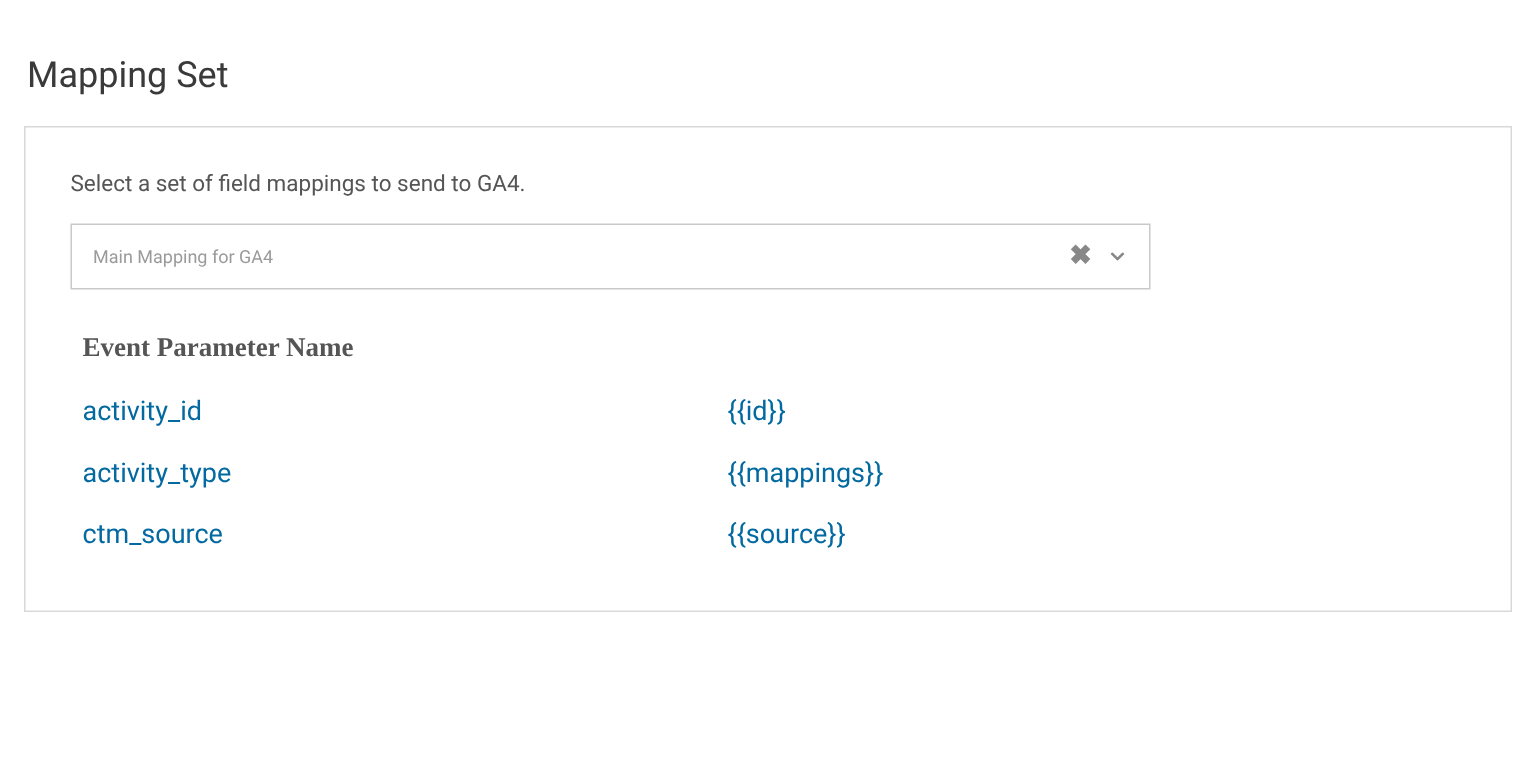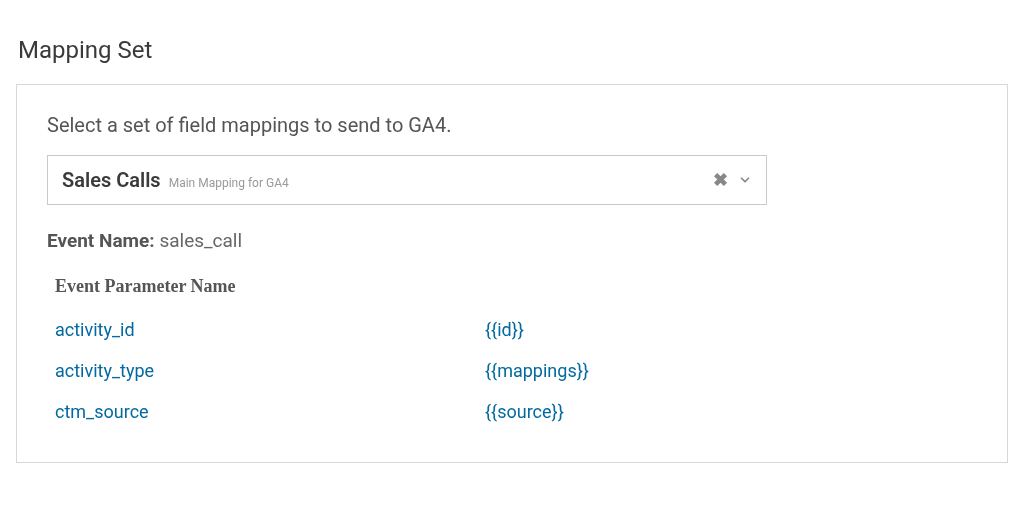--- a/index.html
+++ b/index.html
@@ -19,21 +19,21 @@
       color: #3a3a3a;
       margin-bottom: 20px;
       padding-left: 2px;
       margin-top: 20px;
     }
     .panel {
       border: 1px solid #d8d8d8;
       padding: 28px 30px 30px 30px;
     }
     .instruction {
-      font-size: 20px;
+      font-size: 15px;
       color: #555;
       margin-bottom: 18px;
     }
     .select-box {
       border: 1px solid #c9c9c9;
       padding: 12px 14px;
       display: flex;
       align-items: center;
       justify-content: space-between;
       max-width: 720px;
@@ -122,37 +122,32 @@
 <body>
 
 <h2 class="section-title">Mapping Set</h2>
 
 <div class="panel">
 
   <p class="instruction">Select a set of field mappings to send to GA4.</p>
 
   <div class="select-box">
     <div class="select-text">
-      <span class="select-primary">Sales Calls</span>
       <span class="select-secondary">Main Mapping for GA4</span>
     </div>
     <div class="select-controls">
       <span class="clear-icon">✖</span>
       <span class="chevron-icon">
         <svg viewBox="0 0 24 24" fill="none" stroke="currentColor" stroke-width="3" stroke-linecap="round" stroke-linejoin="round">
           <polyline points="6 9 12 15 18 9"></polyline>
         </svg>
       </span>
     </div>
   </div>
 
-  <div class="event-name-row">
-    <span class="event-name-label">Event Name:</span>
-    <span class="event-name-value">sales_call</span>
-  </div>
 
   <div class="param-table">
     <div class="param-header">
       <div class="col col-name">Event Parameter Name</div>
     </div>
     <div class="param-row">
       <div class="col col-name">activity_id</div>
       <div class="col col-value">{{id}}</div>
     </div>
     <div class="param-row">

